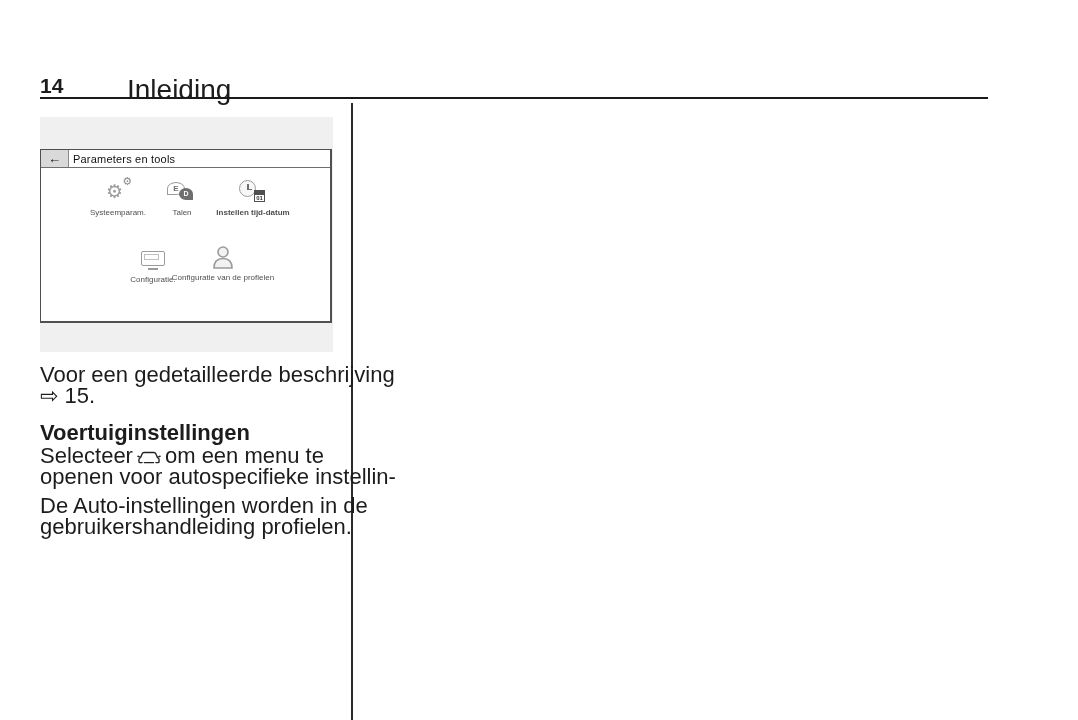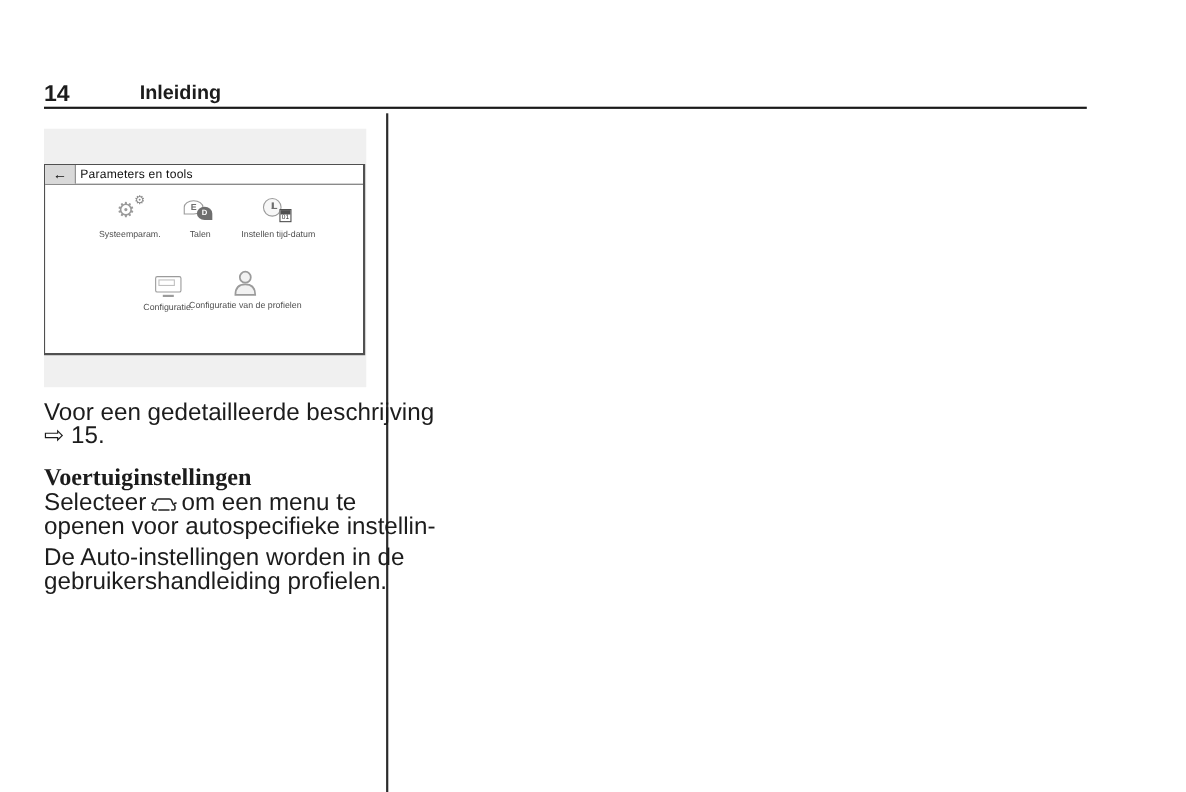--- a/index.html
+++ b/index.html
@@ -2,21 +2,21 @@
 <html><head>
 <meta charset="utf-8">
 <style>
   * { margin:0; padding:0; box-sizing:border-box; }
   html,body { width:1078px; height:720px; background:#ffffff; overflow:hidden;
               font-family:"Liberation Sans", sans-serif; color:#1c1c1c; }
   .page { position:relative; width:982px; height:720px; background:#ffffff;margin-top:42px; }
 
   
   .page-number { position:absolute; left:40px; top:32px; font-size:21px; font-weight:bold; }
-  .chapter-title { position:absolute; left:127px; top:32px; font-size:18px; font-weight:bold; }
+  .chapter-title { position:absolute; left:127px; top:32px; font-size:28px; font-weight:normal; }
   .header-rule { position:absolute; left:40px; top:55px; width:948px; height:2px; background:#1a1a1a; }
 
   
   .col-divider { position:absolute; left:351px; top:61px; width:2px; height:626px; background:#2b2b2b; }
 
   
   .figure-bg { position:absolute; left:40px; top:75px; width:293px; height:235px; background:#f0f0f0; }
   .screen-box { position:absolute; left:40px; top:107px; width:292px; height:174px;
                 background:#ffffff; border:1px solid #505050;
                 border-right-width:2px; border-bottom-width:2px; }
@@ -67,21 +67,21 @@
   .monitor-inner { position:absolute; left:2.5px; top:2.5px; width:15px; height:6px;
                    border:1.2px solid #c0c0c0; }
   .monitor-stand { position:absolute; left:7px; top:16.5px; width:10px; height:2px; background:#9b9b9b; }
 
   
   .icon-person { width:22px; height:24px; }
 
   
   .textcol { position:absolute; left:40px; top:322px; width:302px; font-size:22px; line-height:21px; }
   .t-line { white-space:nowrap; }
-  .t-heading { font-weight:bold; margin-top:16px; margin-bottom:2px;font-family:Liberation Serif, serif; }
+  .t-heading { font-weight:bold; margin-top:16px; margin-bottom:2px; }
   .t-para3 { margin-top:8px; }
   .ref-arrow { font-family:"DejaVu Sans", sans-serif; }
   .car-icon-svg { vertical-align:-3px; margin:0 4px; }
 </style>
 </head>
 <body>
 
 <div class="page">
 
   <div class="page-number">14</div>
@@ -113,21 +113,21 @@
     <div class="menu-item" style="left:141px; top:30px;">
       <div class="mi-icon">
         <div class="icon-lang">
           <div class="bubble-e">E</div>
           <div class="bubble-d">D</div>
         </div>
       </div>
       <div class="mi-label">Talen</div>
     </div>
 
-    <div class="menu-item" style="left:212px; top:30px;">
+    <div class="menu-item" style="left:212px; top:30px;font-weight:bold;">
       <div class="mi-icon">
         <div class="icon-clock">
           <div class="clock-face"></div>
           <div class="clock-hand-v"></div>
           <div class="clock-hand-h"></div>
           <div class="calendar">
             <div class="calendar-top"></div>
             <div class="calendar-day">01</div>
           </div>
         </div>

